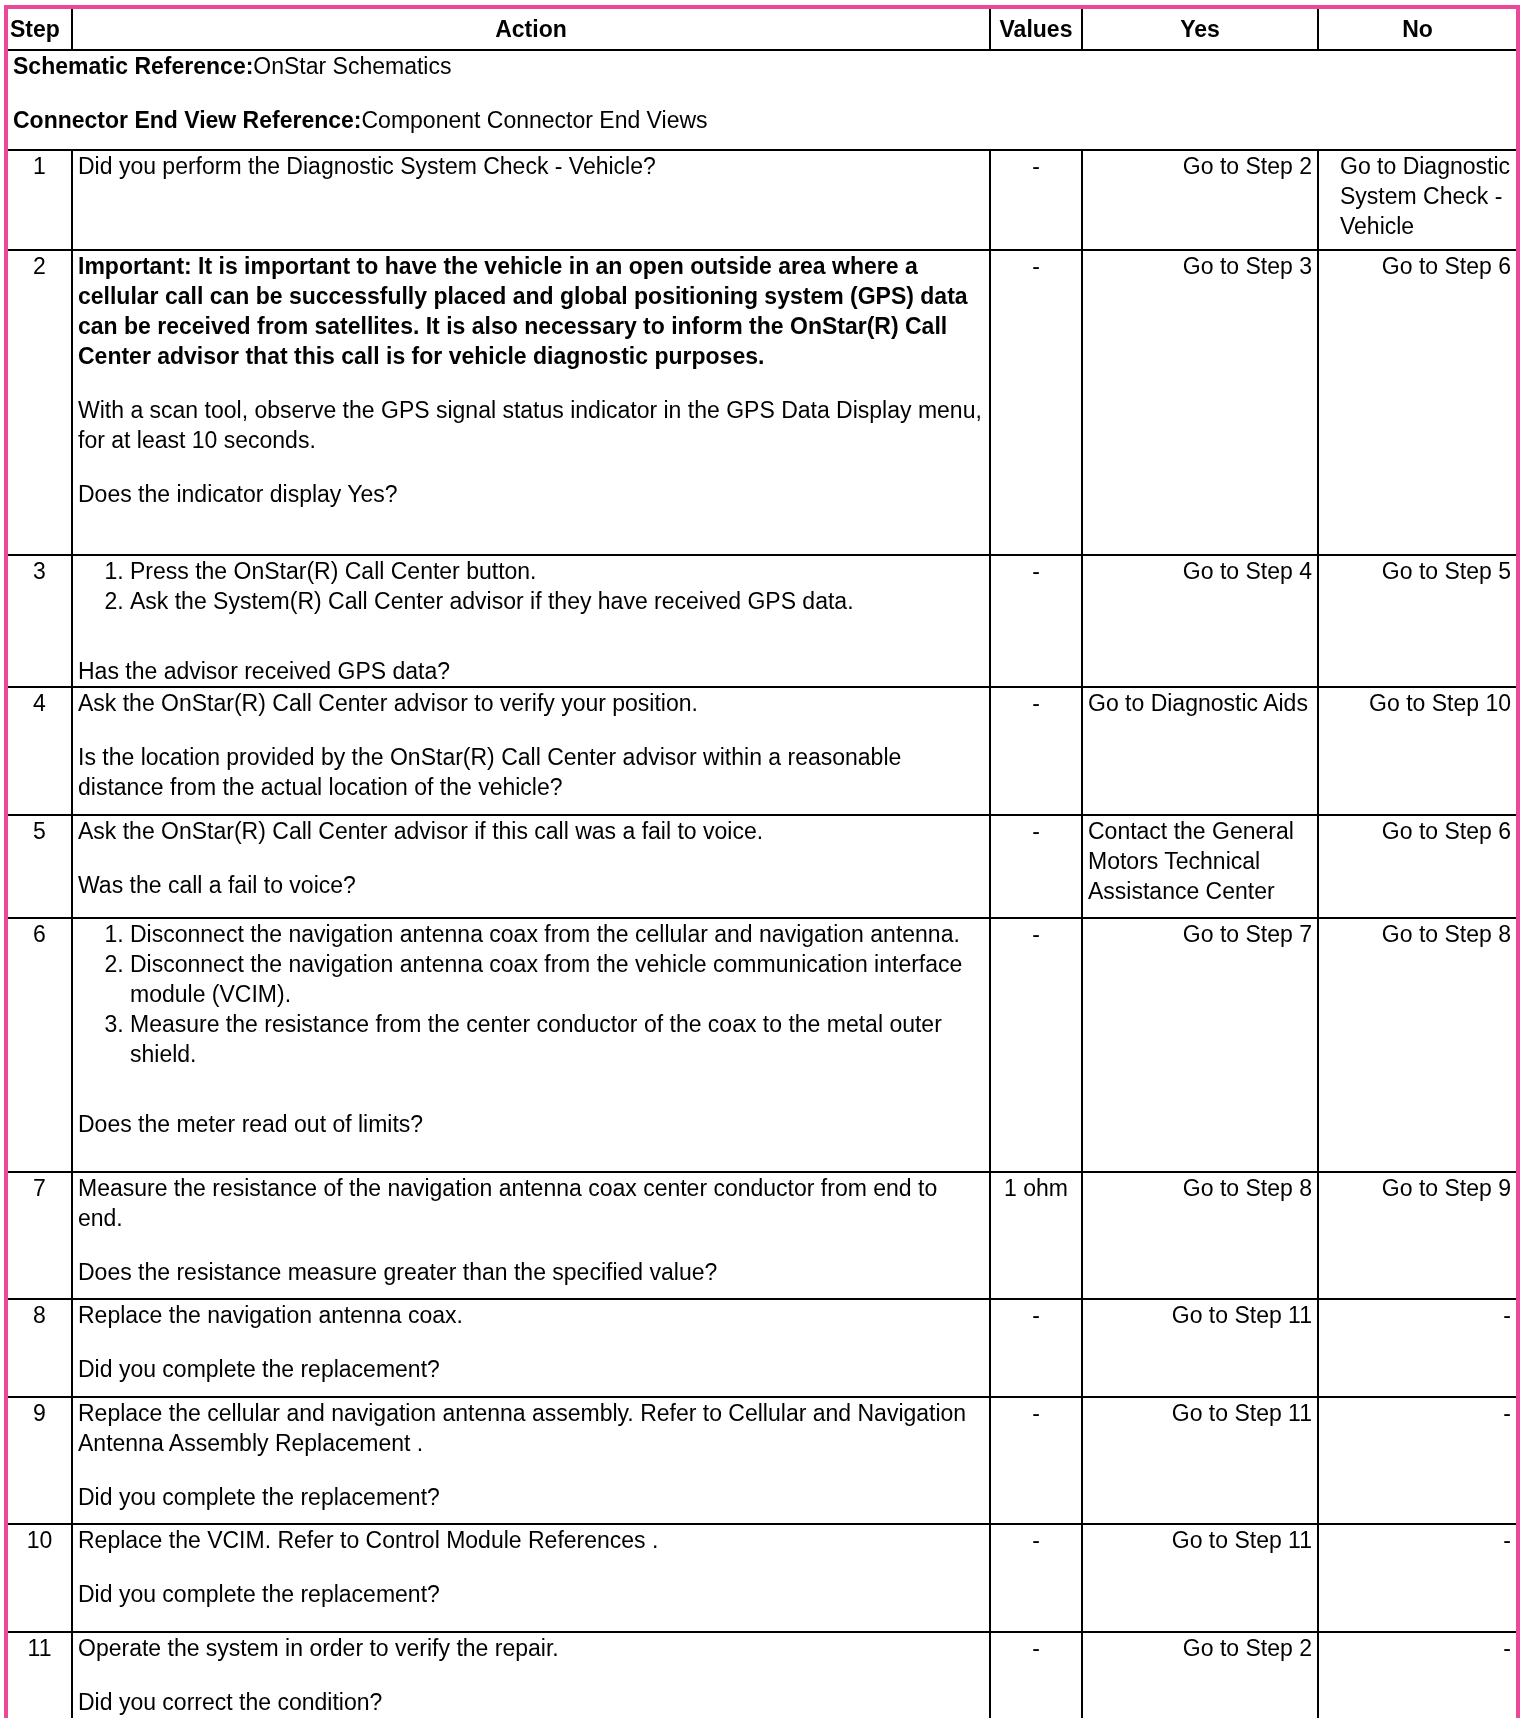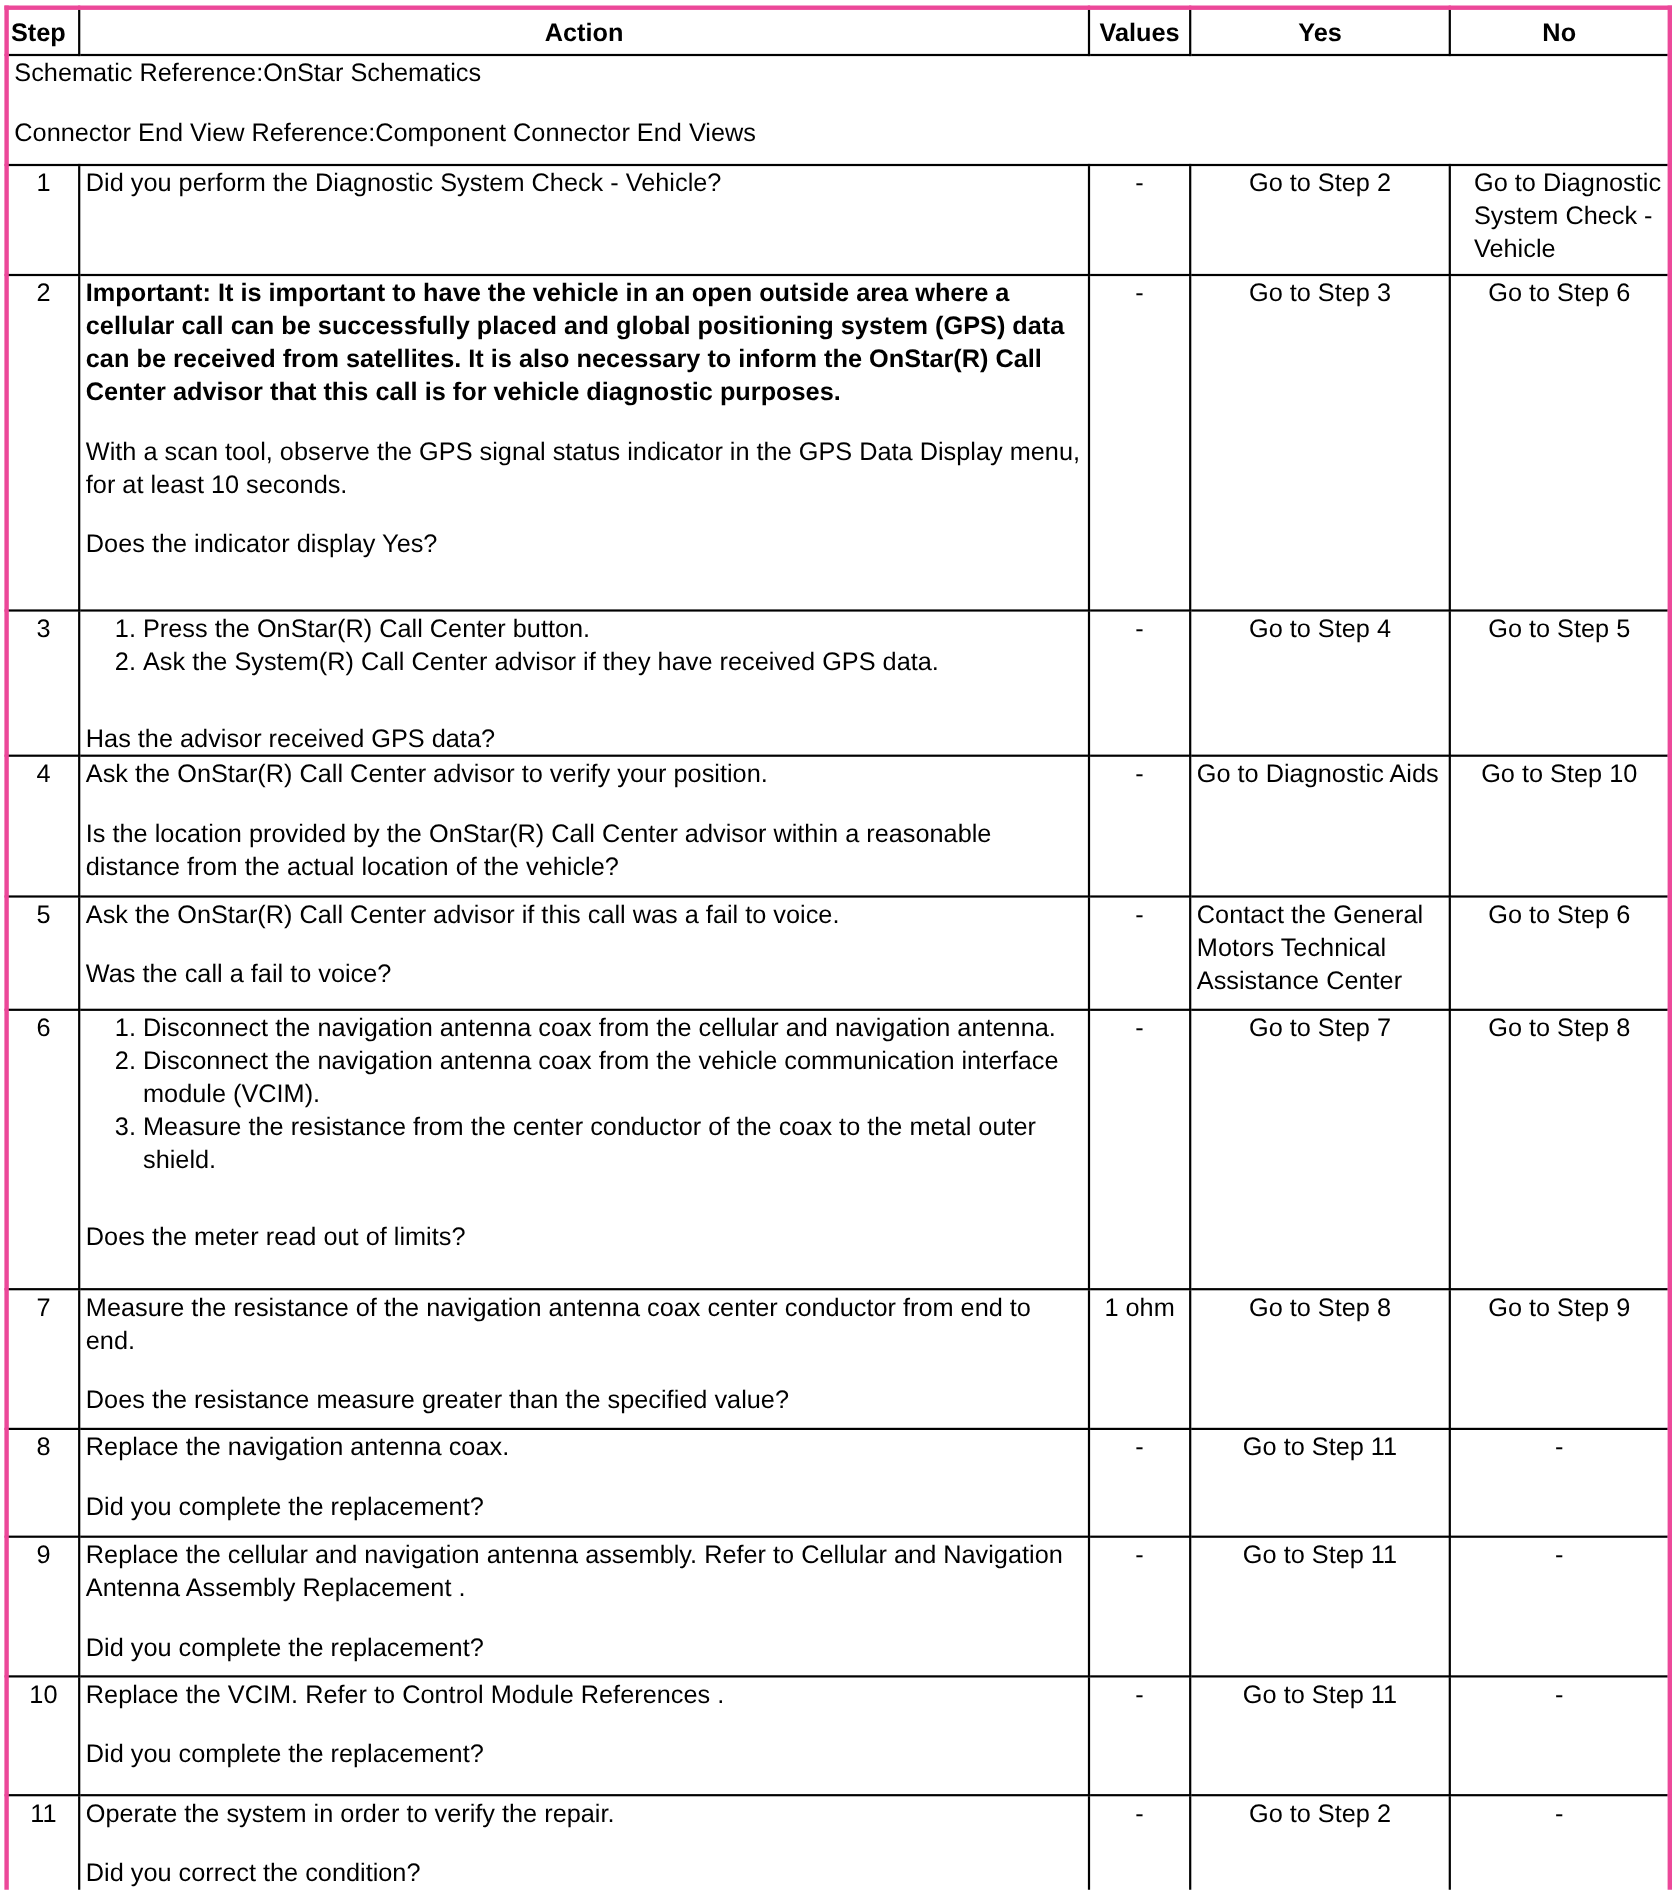--- a/index.html
+++ b/index.html
@@ -7,26 +7,26 @@
            font-family: "Liberation Sans", sans-serif; color: #000; }
     table.diag { position: absolute; left: 4px; top: 5px; width: 1512px;
                  border-collapse: collapse; border: 4px solid #ec4899; table-layout: fixed;
                  font-size: 23px; line-height: 30px; }
     table.diag td, table.diag th { border: 2px solid #000; padding: 0 5px; vertical-align: top; }
     th { font-weight: bold; text-align: center; vertical-align: middle !important; height: 40px; padding: 0 2px !important; }
     th.step-h { text-align: left; }
     td.stepnum { text-align: center; vertical-align: middle; }
     td.values { text-align: center; vertical-align: middle; }
     td.yes, td.no { vertical-align: bottom; padding-bottom: 2px; }
-    .center { text-align: center; }
+    .center { text-align: right; }
     .left { text-align: left; }
     .ref-row td { padding: 2px 5px 4px 5px; }
     .ref-line { margin: 0; }
     .ref-line + .ref-line { margin-top: 24px; }
-    .b { font-weight: normal; }
+    .b { font-weight: bold; }
     p { margin: 0; }
     p + p { margin-top: 24px; }
     ol { margin: 0; padding-left: 52px; }
     ol li { padding-left: 0; }
     .action p.q { margin-top: 40px; }
     .important { font-weight: bold; }
   </style>
 </head>
 <body>
 

